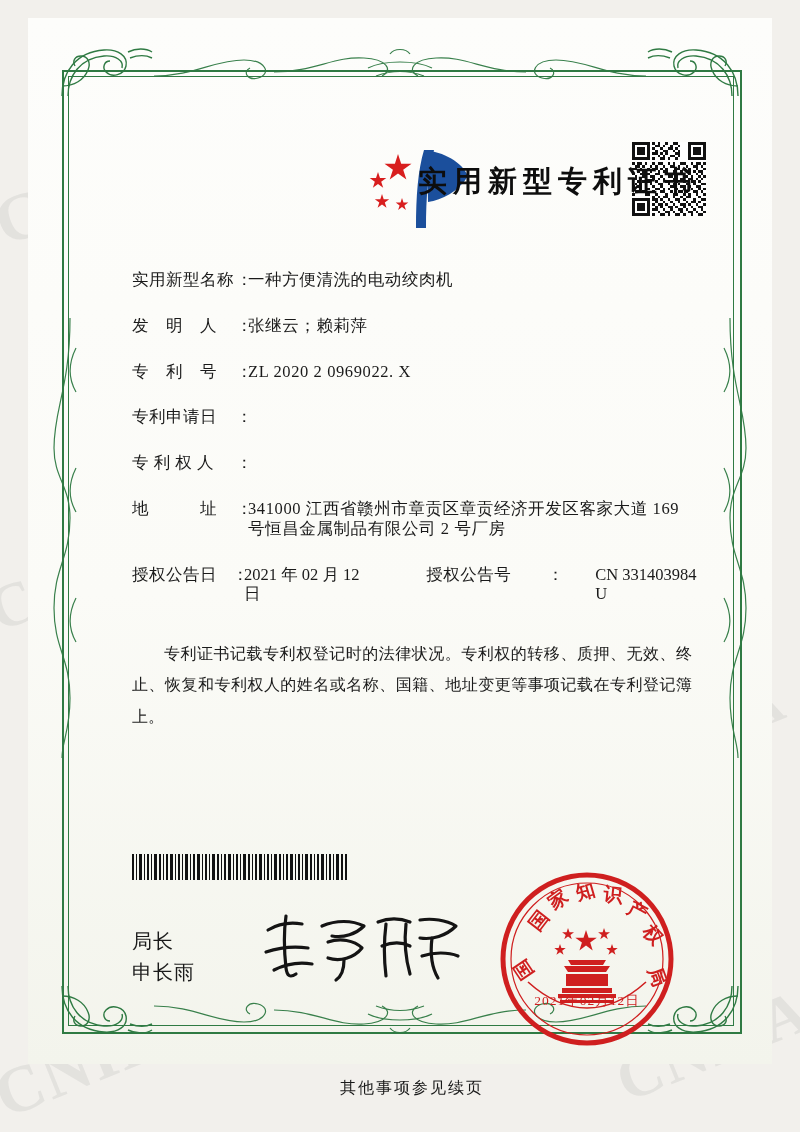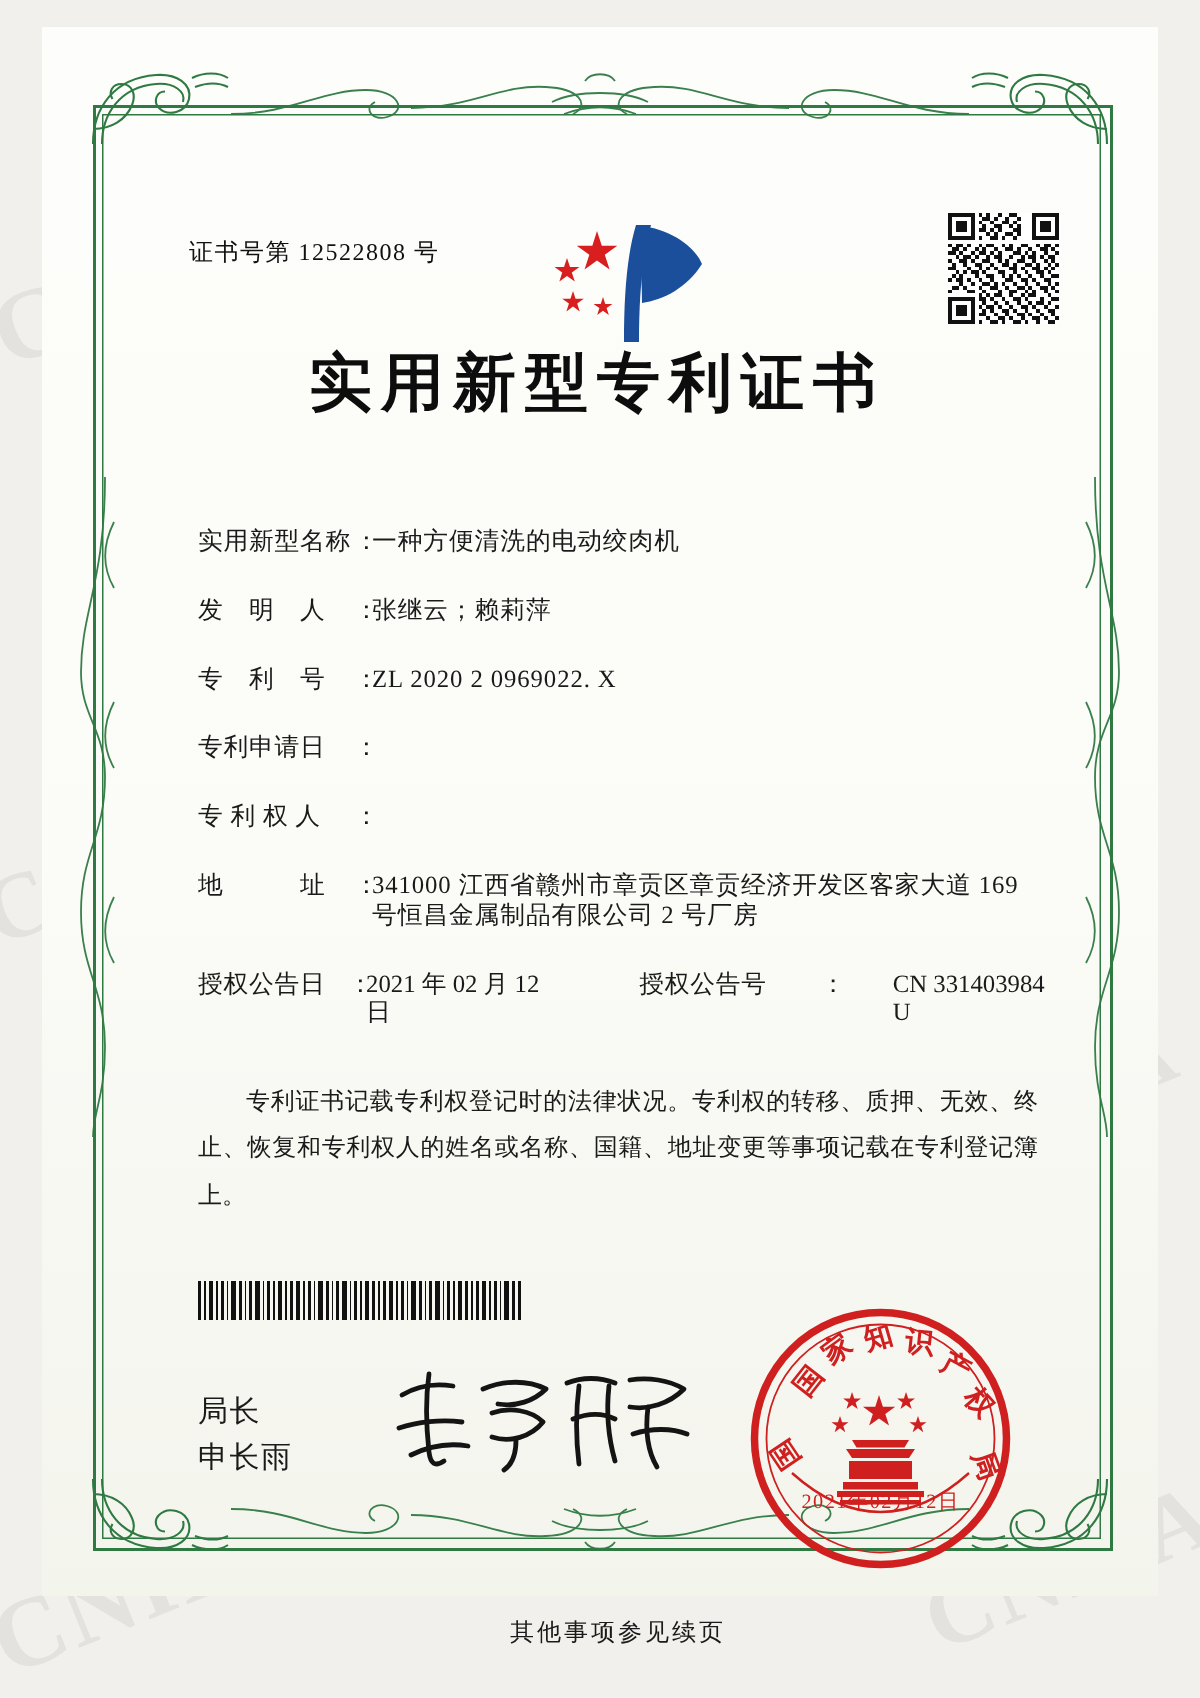--- a/index.html
+++ b/index.html
@@ -113,22 +113,22 @@
     position: absolute;
     right: 66px;
     top: 124px;
     width: 74px;
     height: 74px;
     background: #fff;
   }
   .qr svg { display:block; width:100%; height:100%; }
 
   .title {
-    text-align: center;
-    font-size: 42px;
+    text-align: right;
+    font-size: 29px;
     font-weight: bold;
     letter-spacing: 6px;
     margin-top: 48px;
     color: #0d0d0d;
     font-family: "DejaVu Serif", serif;
   }
 
   .fields {
     margin: 68px 0 0 34px;
     font-size: 16.5px;
@@ -581,21 +581,20 @@
           <rect x="17" y="28" width="2" height="1"></rect>
         <rect x="20" y="28" width="1" height="1"></rect>
           <rect x="23" y="28" width="1" height="1"></rect>
           <rect x="26" y="28" width="2" height="1"></rect>
       </g>
     </svg>
   </div>
 
   <div class="content">
 
-    <div class="cert-no">证书号第 12522808 号</div>
 
     <div class="title">实用新型专利证书</div>
 
     <div class="fields">
 
       <div class="field-row">
         <div class="field-label">实用新型名称</div>
         <div class="field-colon">：</div>
         <div class="field-value">一种方便清洗的电动绞肉机</div>
       </div>

